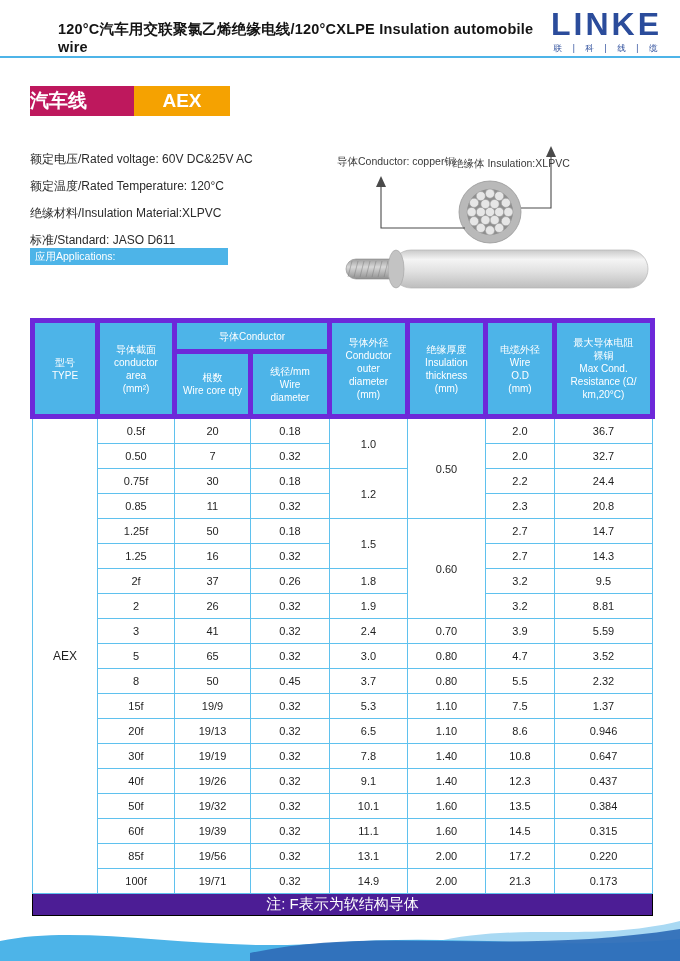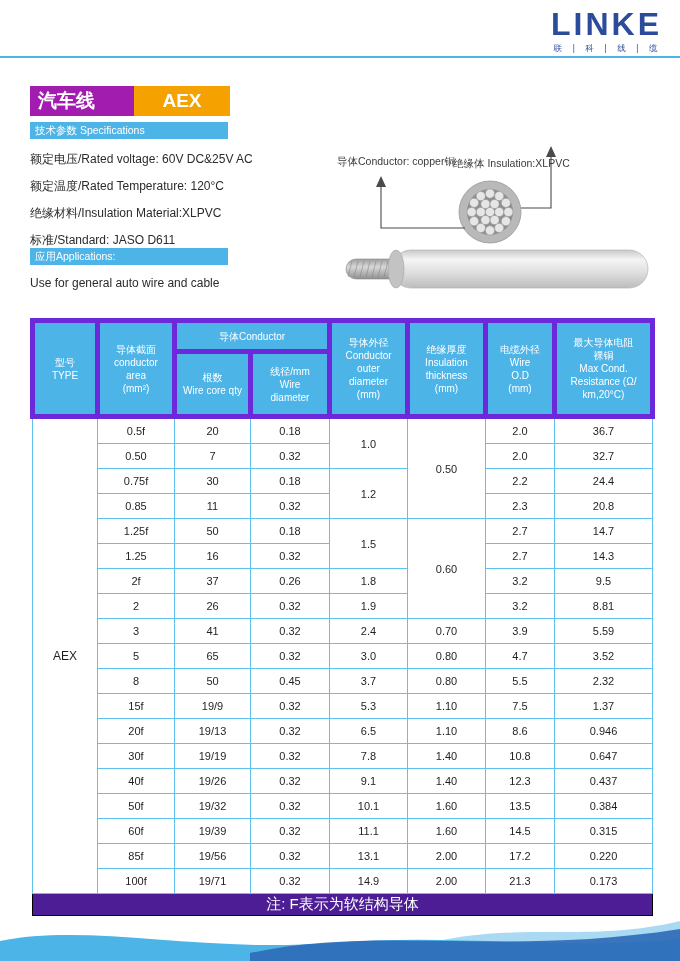--- a/index.html
+++ b/index.html
@@ -10,22 +10,22 @@
   .doc-title{position:absolute;left:58px;top:20px;width:480px;font-size:14.5px;
              font-weight:bold;color:#141414;letter-spacing:0.2px;}
   .brand{position:absolute;right:18px;top:8px;text-align:center;}
   .brand-name{font-size:32px;font-weight:bold;color:#2b4c9b;letter-spacing:3px;line-height:1;
               font-family:"Liberation Sans",sans-serif;}
   .brand-sub{font-size:8.5px;color:#2b4c9b;letter-spacing:2px;margin-top:3px;font-family:Liberation Mono, monospace;}
   .header-rule{position:absolute;left:0;top:56px;width:680px;height:2px;background:#4db4e8;}
 
   
   .product-bar{position:absolute;left:30px;top:86px;display:flex;height:30px;}
-  .seg-blue{width:104px;background:#a21caf;color:#fff;font-size:19px;font-weight:bold;
-            display:flex;align-items:center;padding-left:8px;box-sizing:border-box;}
+  .seg-blue{width:104px;background:#be185d;color:#fff;font-size:19px;font-weight:bold;
+            display:flex;align-items:center;box-sizing:border-box;}
   .seg-orange{width:96px;background:#f5a201;color:#fff;font-size:19px;font-weight:bold;
               display:flex;align-items:center;justify-content:center;}
 
   
   .section-bar{position:absolute;left:30px;width:198px;height:17px;background:#4db4e8;
                color:#fff;font-size:10.5px;display:flex;align-items:center;
                padding-left:5px;box-sizing:border-box;}
   .bar-spec{top:122px;}
   .bar-app{top:248px;}
   .spec-list{position:absolute;left:30px;top:146px;}
@@ -54,42 +54,41 @@
                        font-size:15px;height:21px;}
 
   
   .footer-wave{position:absolute;left:0;bottom:0;width:680px;height:48px;display:block;}
 </style>
 </head>
 <body>
 
 <div class="page">
 
+  <div class="doc-title">120°C汽车用交联聚氯乙烯绝缘电线/120°CXLPE Insulation automobile wire</div>
   <div class="brand">
     <div class="brand-name">LINKE</div>
     <div class="brand-sub">联 | 科 | 线 | 缆</div>
   </div>
   <div class="header-rule"></div>
 
   <div class="product-bar">
     <div class="seg-blue">汽车线</div>
     <div class="seg-orange">AEX</div>
   </div>
 
-  <div class="section-bar bar-spec">技术参数 Specifications</div>
   <div class="spec-list">
     <div class="line">额定电压/Rated voltage: 60V DC&amp;25V AC</div>
     <div class="line">额定温度/Rated Temperature: 120°C</div>
     <div class="line">绝缘材料/Insulation Material:XLPVC</div>
     <div class="line">标准/Standard: JASO D611</div>
   </div>
 
   <div class="section-bar bar-app">应用Applications:</div>
   <div class="app-list">
-    <div class="line">Use for general auto wire and cable</div>
   </div>
 
   <svg class="diagram-svg" width="350" height="190" viewBox="0 0 350 190">
     <defs>
       <linearGradient id="gradBody" x1="0" y1="0" x2="0" y2="1">
         <stop offset="0" stop-color="#c9c9c9"></stop>
           <stop offset="0.25" stop-color="#f4f4f4"></stop>
         <stop offset="0.55" stop-color="#e2e2e2"></stop>
           <stop offset="1" stop-color="#bdbdbd"></stop>
       </linearGradient>

